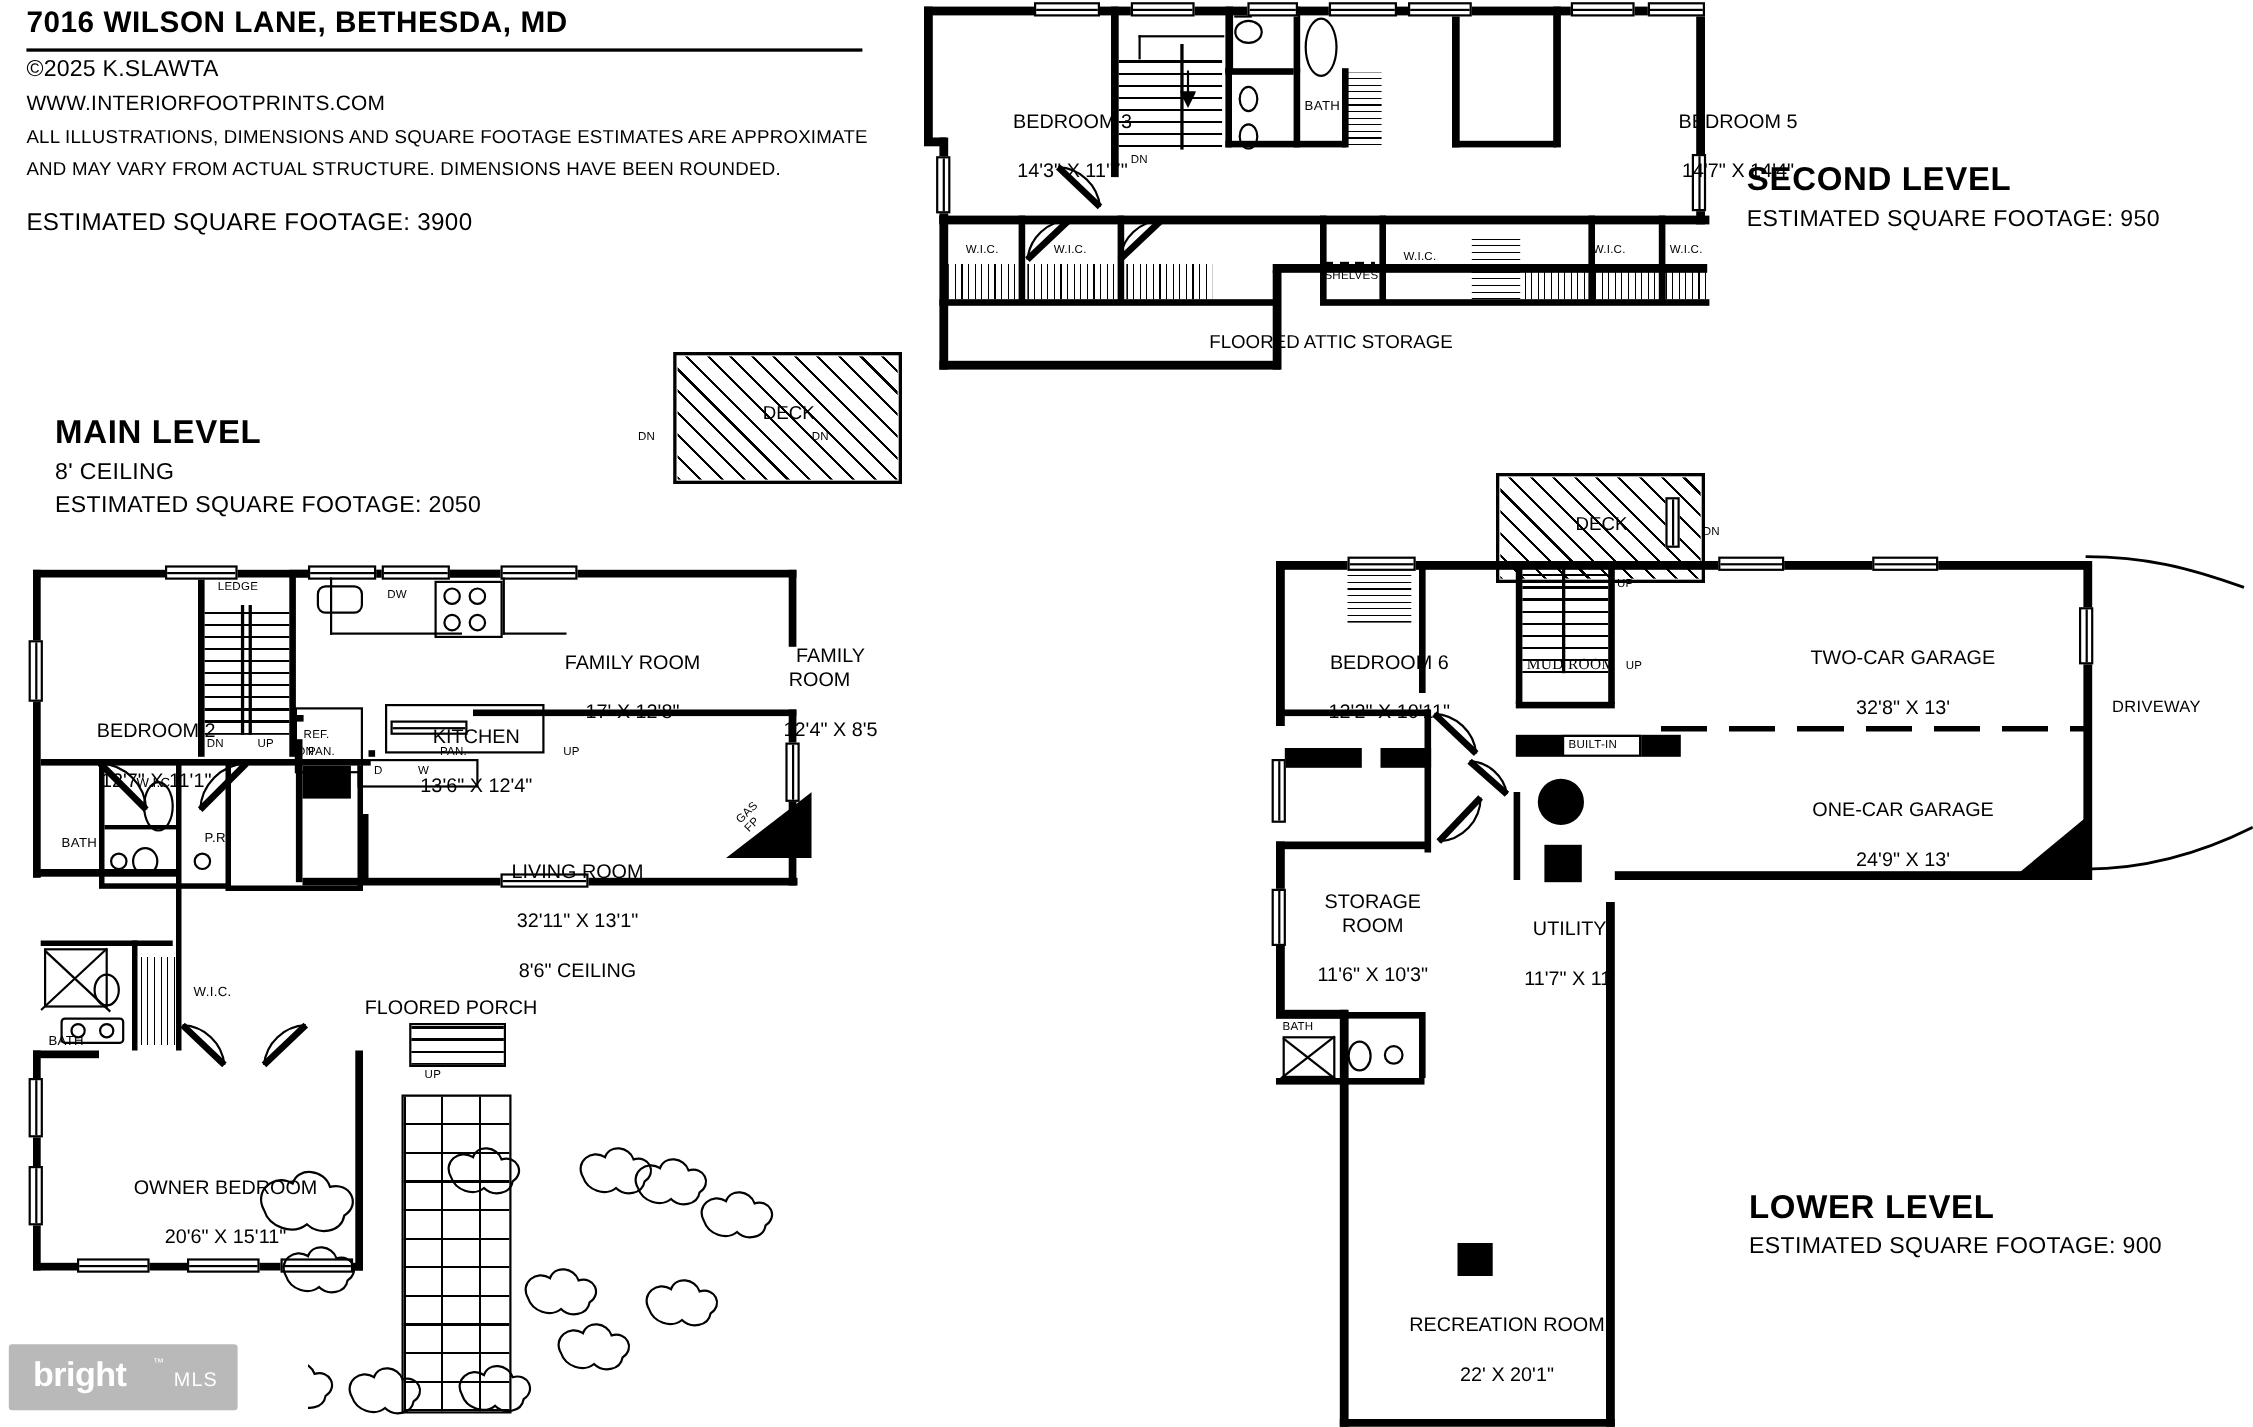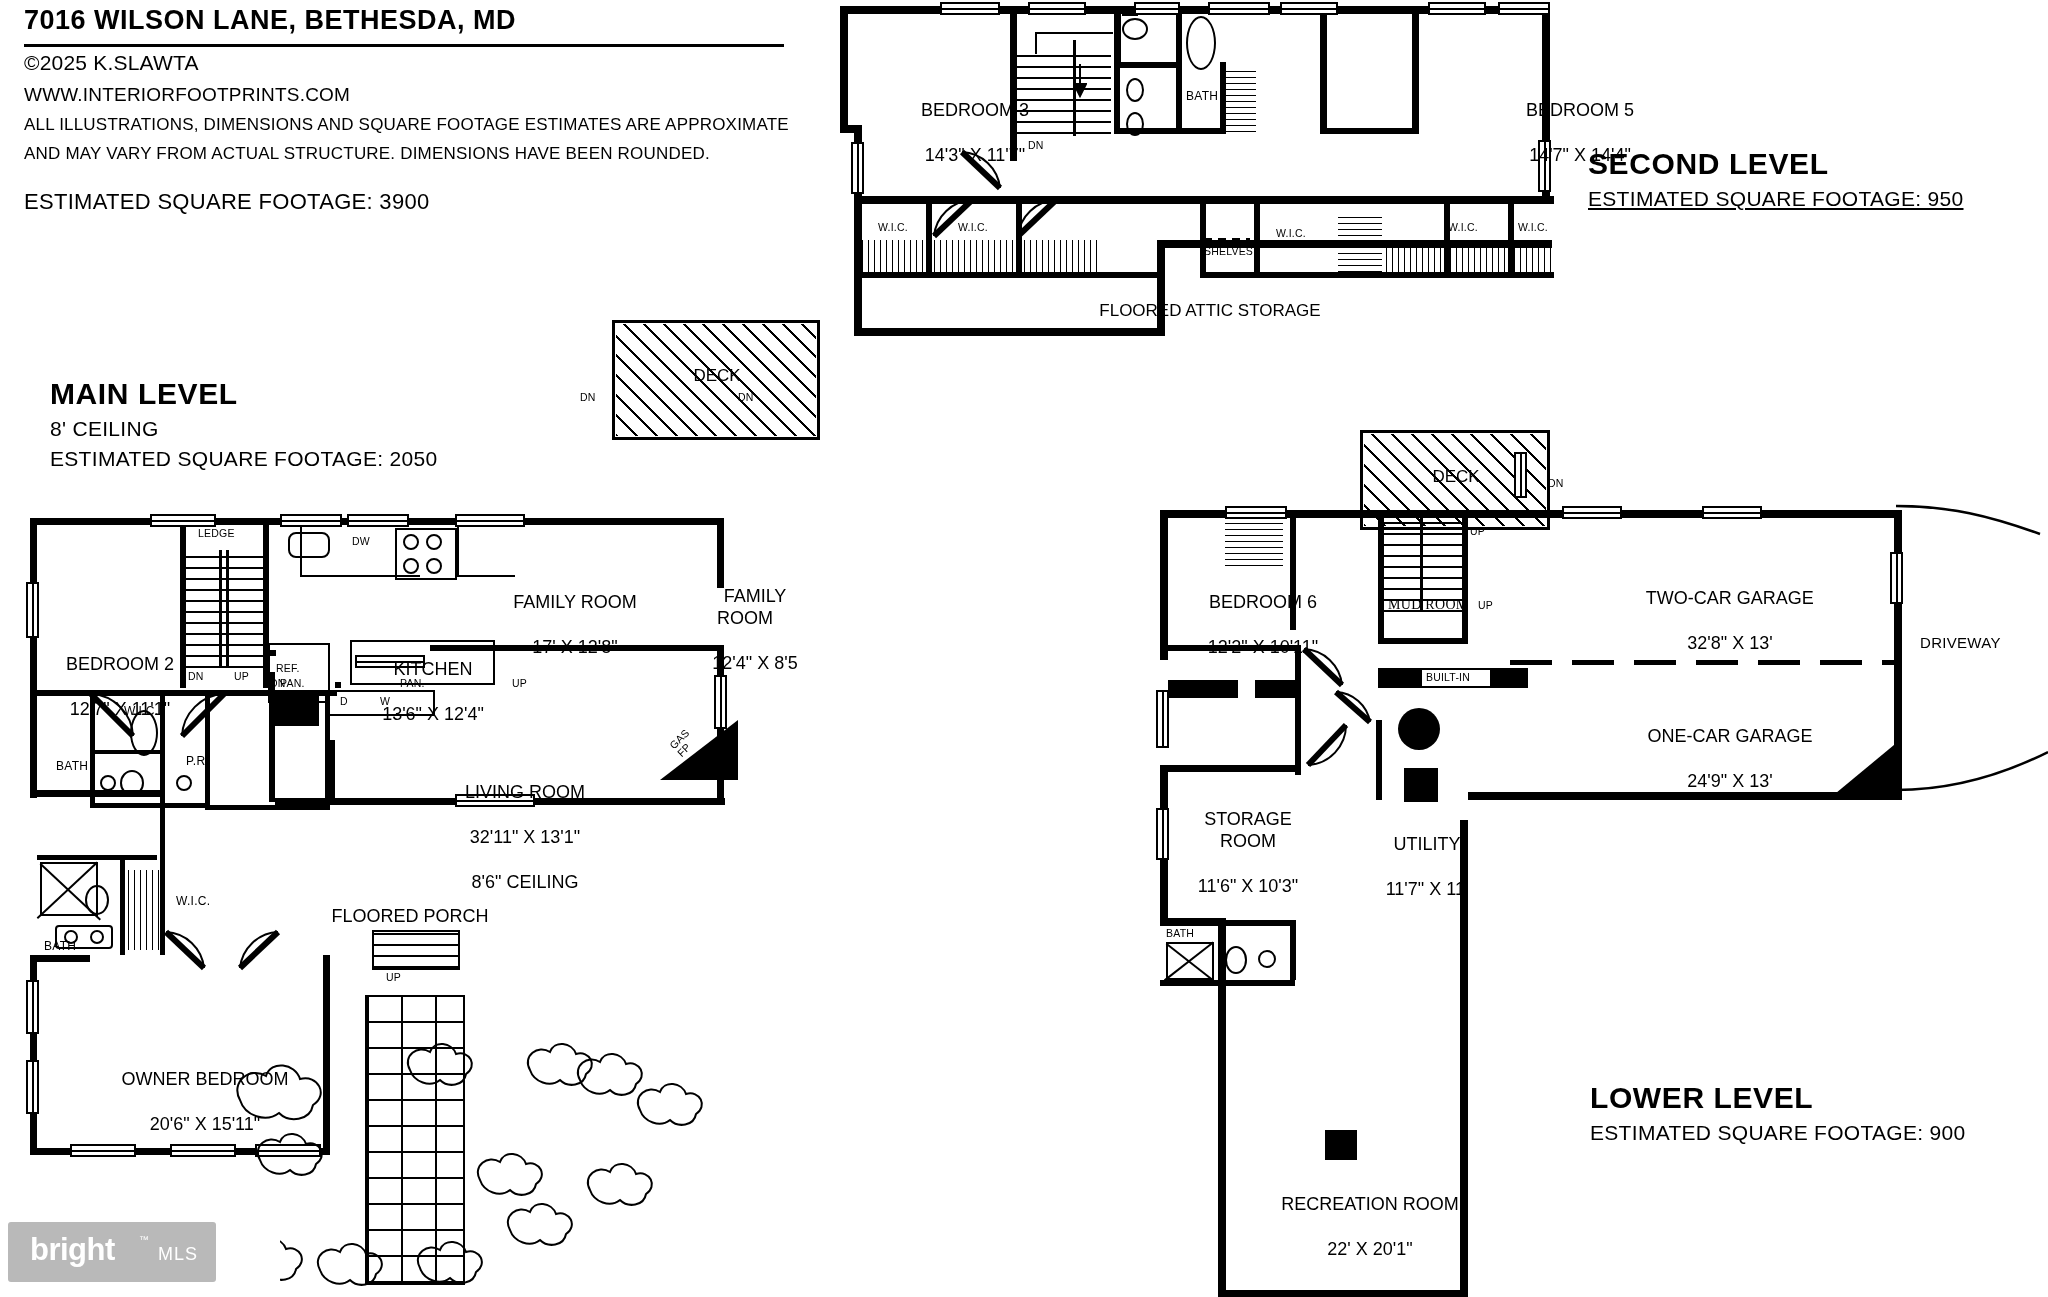--- a/index.html
+++ b/index.html
@@ -162,21 +162,21 @@
   <div class="abs txt small" style="left:176px;top:495px;">W.I.C.</div>
 
   <div class="blk" style="left:660px;top:320px;width:78px;height:60px;clip-path:polygon(100% 0,100% 100%,0 100%);"></div>
   <div class="abs txt xsmall" style="left:672px;top:332px;transform:rotate(-45deg);">GAS<br>FP</div>
 
   <div class="wall" style="left:330px;top:340px;width:5px;height:62px;"></div>
   <div class="thin" style="left:330px;top:340px;width:2px;height:0;"></div>
   <div class="outline" style="left:335px;top:282px;width:0;height:0;"></div>
   <div class="wall" style="left:335px;top:402px;width:5px;height:0;"></div>
 
-  <div class="rlabel big" style="left:30px;top:230px;width:160px;">
+  <div class="rlabel big" style="left:30px;top:230px;width:160px;padding-left:22px;">
     <span>BEDROOM 2</span><br>
     <span>12'7" X 11'1"</span>
   </div>
   <div class="rlabel big" style="left:338px;top:235px;width:170px;">
     <span>KITCHEN</span><br>
     <span>13'6" X 12'4"</span>
   </div>
   <div class="rlabel big" style="left:480px;top:168px;width:170px;">
     <span>FAMILY ROOM</span><br>
     <span>17' X 12'8"</span>
@@ -243,21 +243,21 @@
     <path d="M6 4 L44 40" stroke="#000" stroke-width="6" fill="none"></path>
     <path d="M44 40 A40 40 0 0 0 6 4" stroke="#000" stroke-width="2" fill="none"></path>
   </svg>
   <svg class="abs door" style="left:230px;top:528px;width:70px;height:62px;" viewBox="0 0 70 62">
     <path d="M48 4 L10 40" stroke="#000" stroke-width="6" fill="none"></path>
     <path d="M10 40 A40 40 0 0 1 48 4" stroke="#000" stroke-width="2" fill="none"></path>
   </svg>
 </div>
 
 <div class="abs txt lvl-title" style="left:1588px;top:148px;">SECOND LEVEL</div>
-<div class="abs txt lvl-sub" style="left:1588px;top:188px;text-decoration:underline;">ESTIMATED SQUARE FOOTAGE: 950</div>
+<div class="abs txt lvl-sub" style="left:1588px;top:188px;">ESTIMATED SQUARE FOOTAGE: 950</div>
 
 <div class="abs" id="second-plan" style="left:830px;top:0px;width:740px;height:360px;">
 
   <div class="wall" style="left:10px;top:6px;width:710px;height:8px;"></div>
   <div class="wall" style="left:10px;top:6px;width:8px;height:125px;"></div>
   <div class="wall" style="left:10px;top:125px;width:20px;height:8px;"></div>
   <div class="wall" style="left:24px;top:125px;width:8px;height:78px;"></div>
   <div class="wall" style="left:24px;top:196px;width:700px;height:8px;"></div>
   <div class="wall" style="left:24px;top:196px;width:8px;height:140px;"></div>
   <div class="wall" style="left:24px;top:328px;width:310px;height:8px;"></div>

